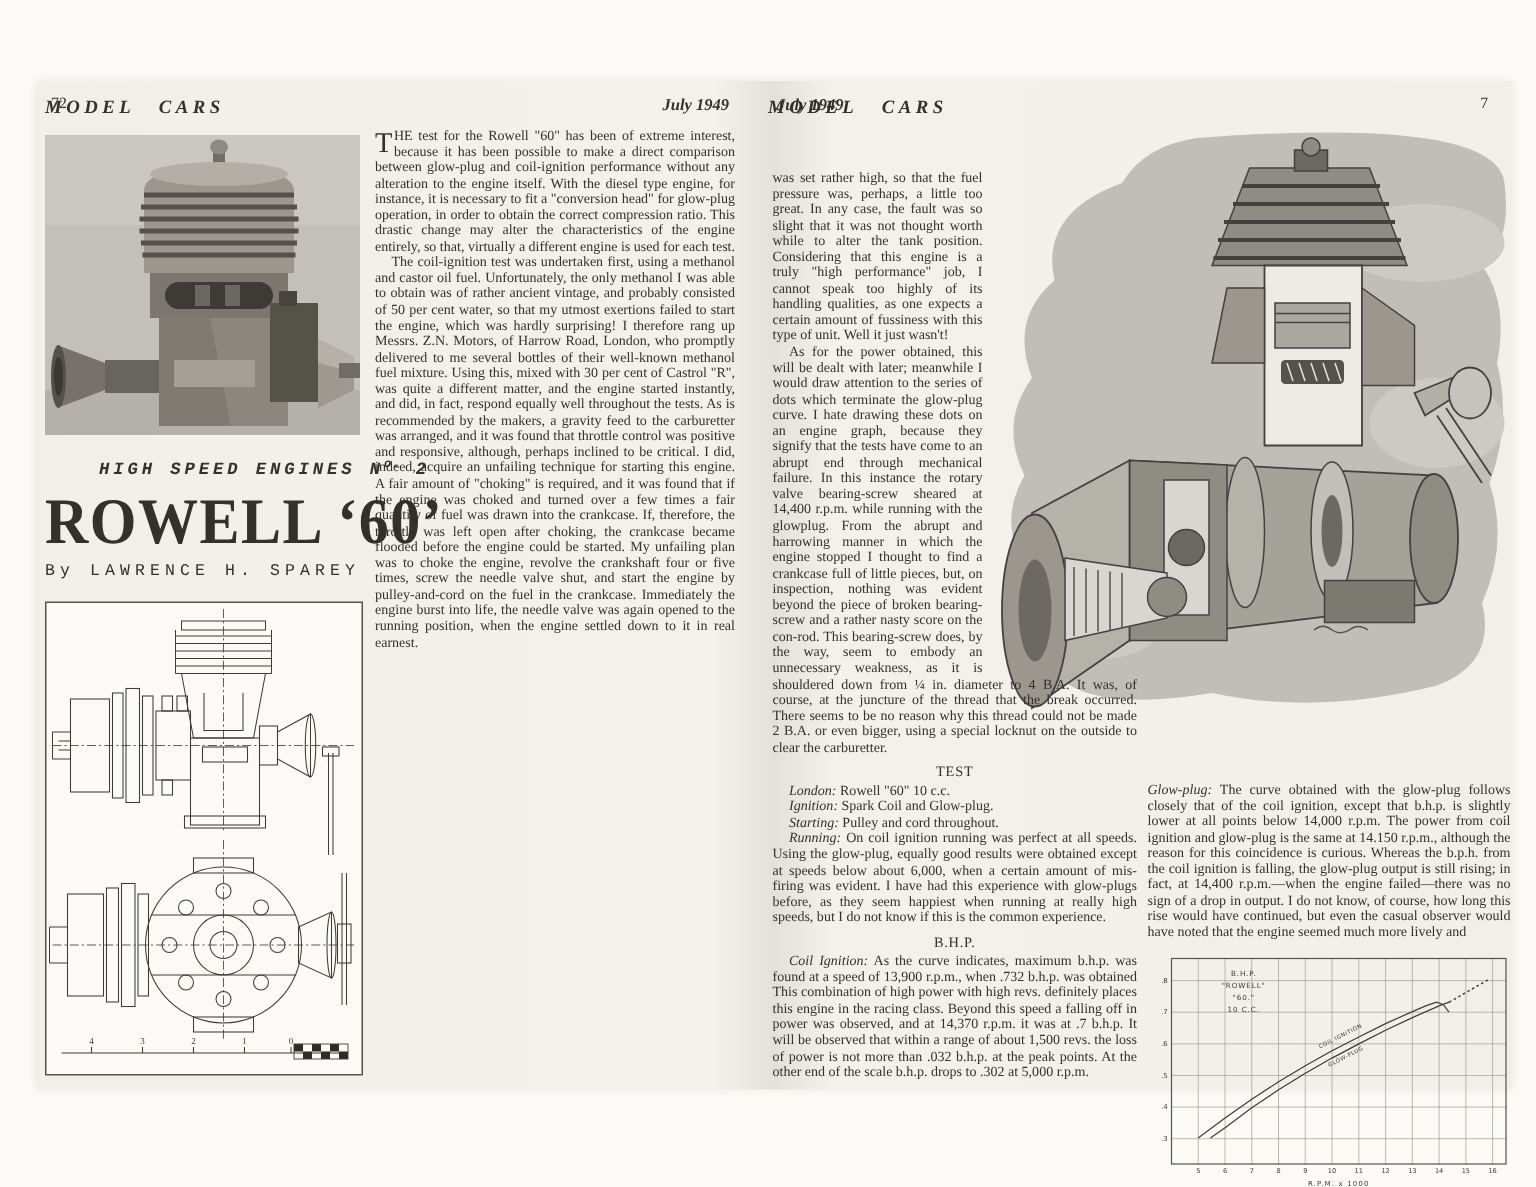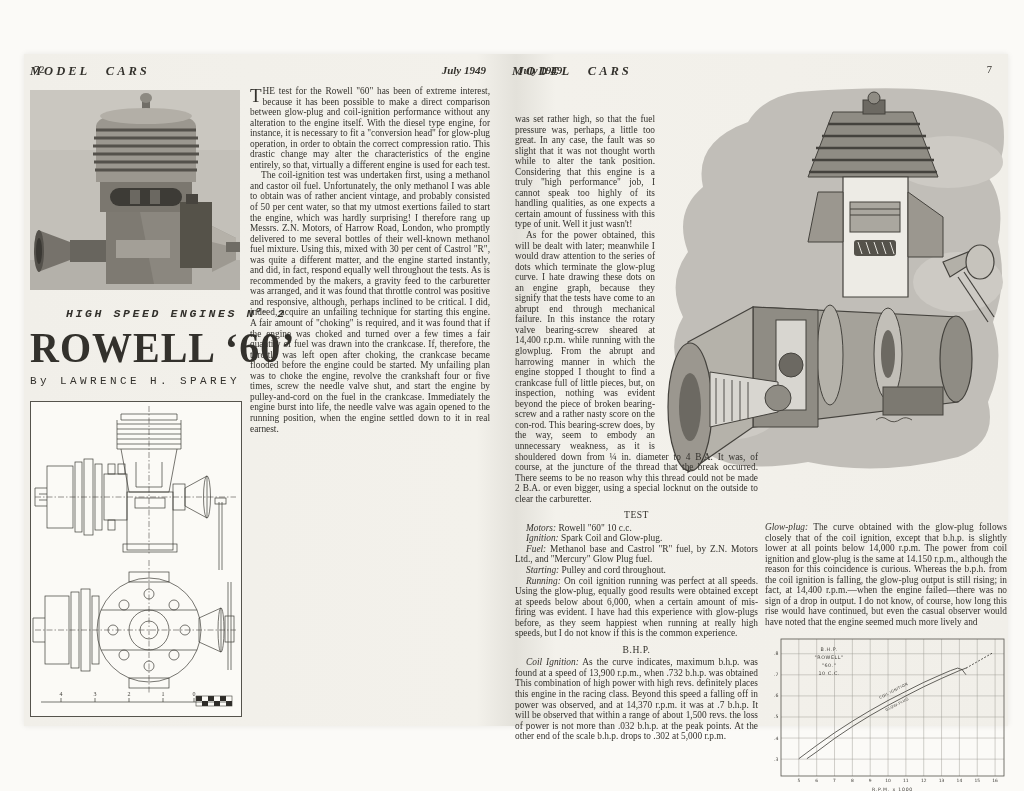--- a/index.html
+++ b/index.html
@@ -310,23 +310,22 @@
         <path d="M218 338 q6 -5 12 0 q6 4 13 -1 q5 -3 11 1" stroke="#55524b" stroke-width="1" fill="none"></path>
       </svg>
     </div>
 
     <div class="rp-left bodytext">
       <div class="illus-spacer"></div>
       <p class="noindent">was set rather high, so that the fuel pressure was, perhaps, a little too great.  In any case, the fault was so slight that it was not thought worth while to alter the tank position.  Considering that this engine is a truly "high performance" job, I cannot speak too highly of its handling qualities, as one expects a certain amount of fussiness with this type of unit.  Well it just wasn't!</p>
       <p>As for the power obtained, this will be dealt with later; meanwhile I would draw attention to the series of dots which terminate the glow-plug curve.  I hate drawing these dots on an engine graph, because they signify that the tests have come to an abrupt end through mechanical failure.  In this instance the rotary valve bearing-screw sheared at 14,400 r.p.m. while running with the glowplug.  From the abrupt and harrowing manner in which the engine stopped I thought to find a crankcase full of little pieces, but, on inspection, nothing was evident beyond the piece of broken bearing-screw and a rather nasty score on the con-rod. This bearing-screw does, by the way, seem to embody an unnecessary weakness, as it is shouldered down from ¼ in. diameter to 4 B.A.  It was, of course, at the juncture of the thread that the break occurred. There seems to be no reason why this thread could not be made 2 B.A. or even bigger, using a special locknut on the outside to clear the carburetter.</p>
 
       <div class="sec-head">TEST</div>
-      <p><i class="lbl">Motors:</i> <span>Rowell "60" 10 c.c.</span></p>
+      <p><i class="lbl">London:</i> <span>Rowell "60" 10 c.c.</span></p>
       <p><i class="lbl">Ignition:</i> <span>Spark Coil and Glow-plug.</span></p>
-      <p><i class="lbl">Fuel:</i> <span>Methanol base and Castrol "R" fuel, by Z.N. Motors Ltd., and "Mercury" Glow Plug fuel.</span></p>
       <p><i class="lbl">Starting:</i> <span>Pulley and cord throughout.</span></p>
       <p><i class="lbl">Running:</i> <span>On coil ignition running was perfect at all speeds.  Using the glow-plug, equally good results were obtained except at speeds below about 6,000, when a certain amount of mis-firing was evident.  I have had this experience with glow-plugs before, as they seem happiest when running at really high speeds, but I do not know if this is the common experience.</span></p>
 
       <div class="sec-head">B.H.P.</div>
       <p><i class="lbl">Coil Ignition:</i> <span>As the curve indicates, maximum b.h.p. was found at a speed of 13,900 r.p.m., when .732 b.h.p. was obtained  This combination of high power with high revs. definitely places this engine in the racing class.  Beyond this speed a falling off in power was observed, and at 14,370 r.p.m. it was at .7 b.h.p.  It will be observed that within a range of about 1,500 revs. the loss of power is not more than .032 b.h.p. at the peak points.  At the other end of the scale b.h.p. drops to .302 at 5,000 r.p.m.</span></p>
     </div>
 
     <div class="rp-right bodytext">
       <p class="noindent"><i class="lbl">Glow-plug:</i> <span>The curve obtained with the glow-plug follows closely that of the coil ignition, except that b.h.p. is slightly lower at all points below 14,000 r.p.m.  The power from coil ignition and glow-plug is the same at 14.150 r.p.m., although the reason for this coincidence is curious.  Whereas the b.p.h. from the coil ignition is falling, the glow-plug output is still rising; in fact, at 14,400 r.p.m.—when the engine failed—there was no sign of a drop in output.  I do not know, of course, how long this rise would have continued, but even the casual observer would have noted that the engine seemed much more lively and</span></p>
       <div class="chart-wrap">

